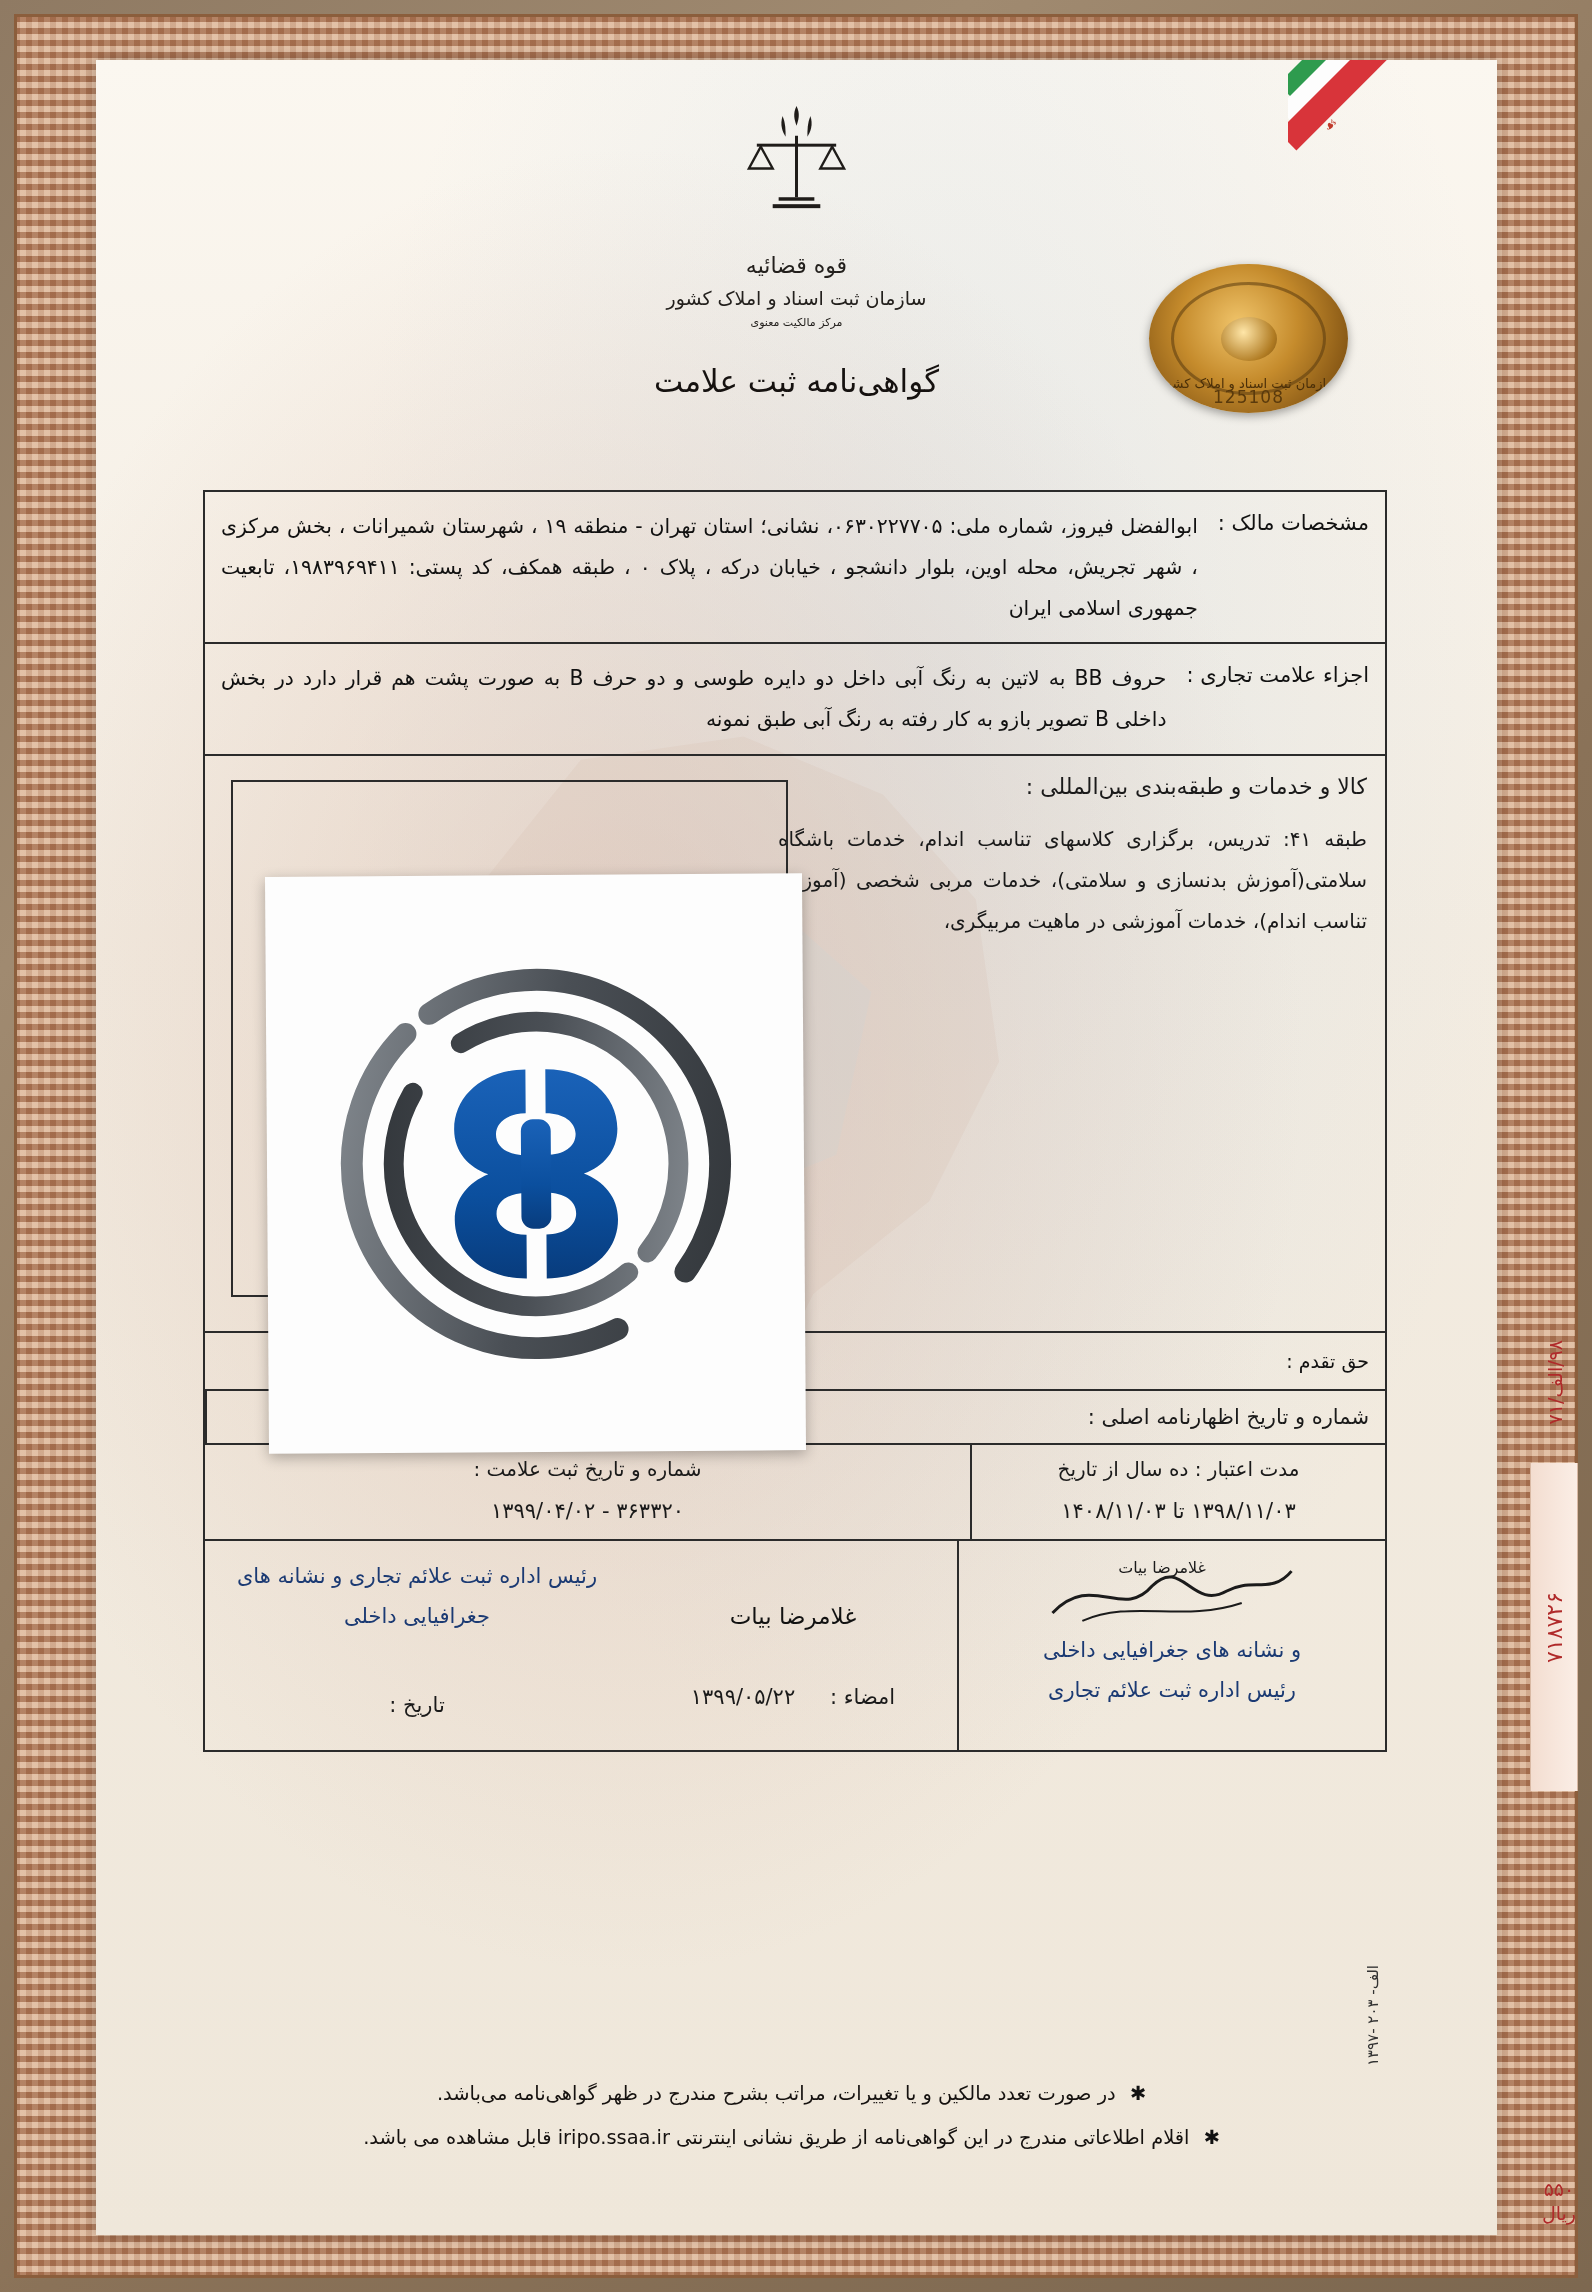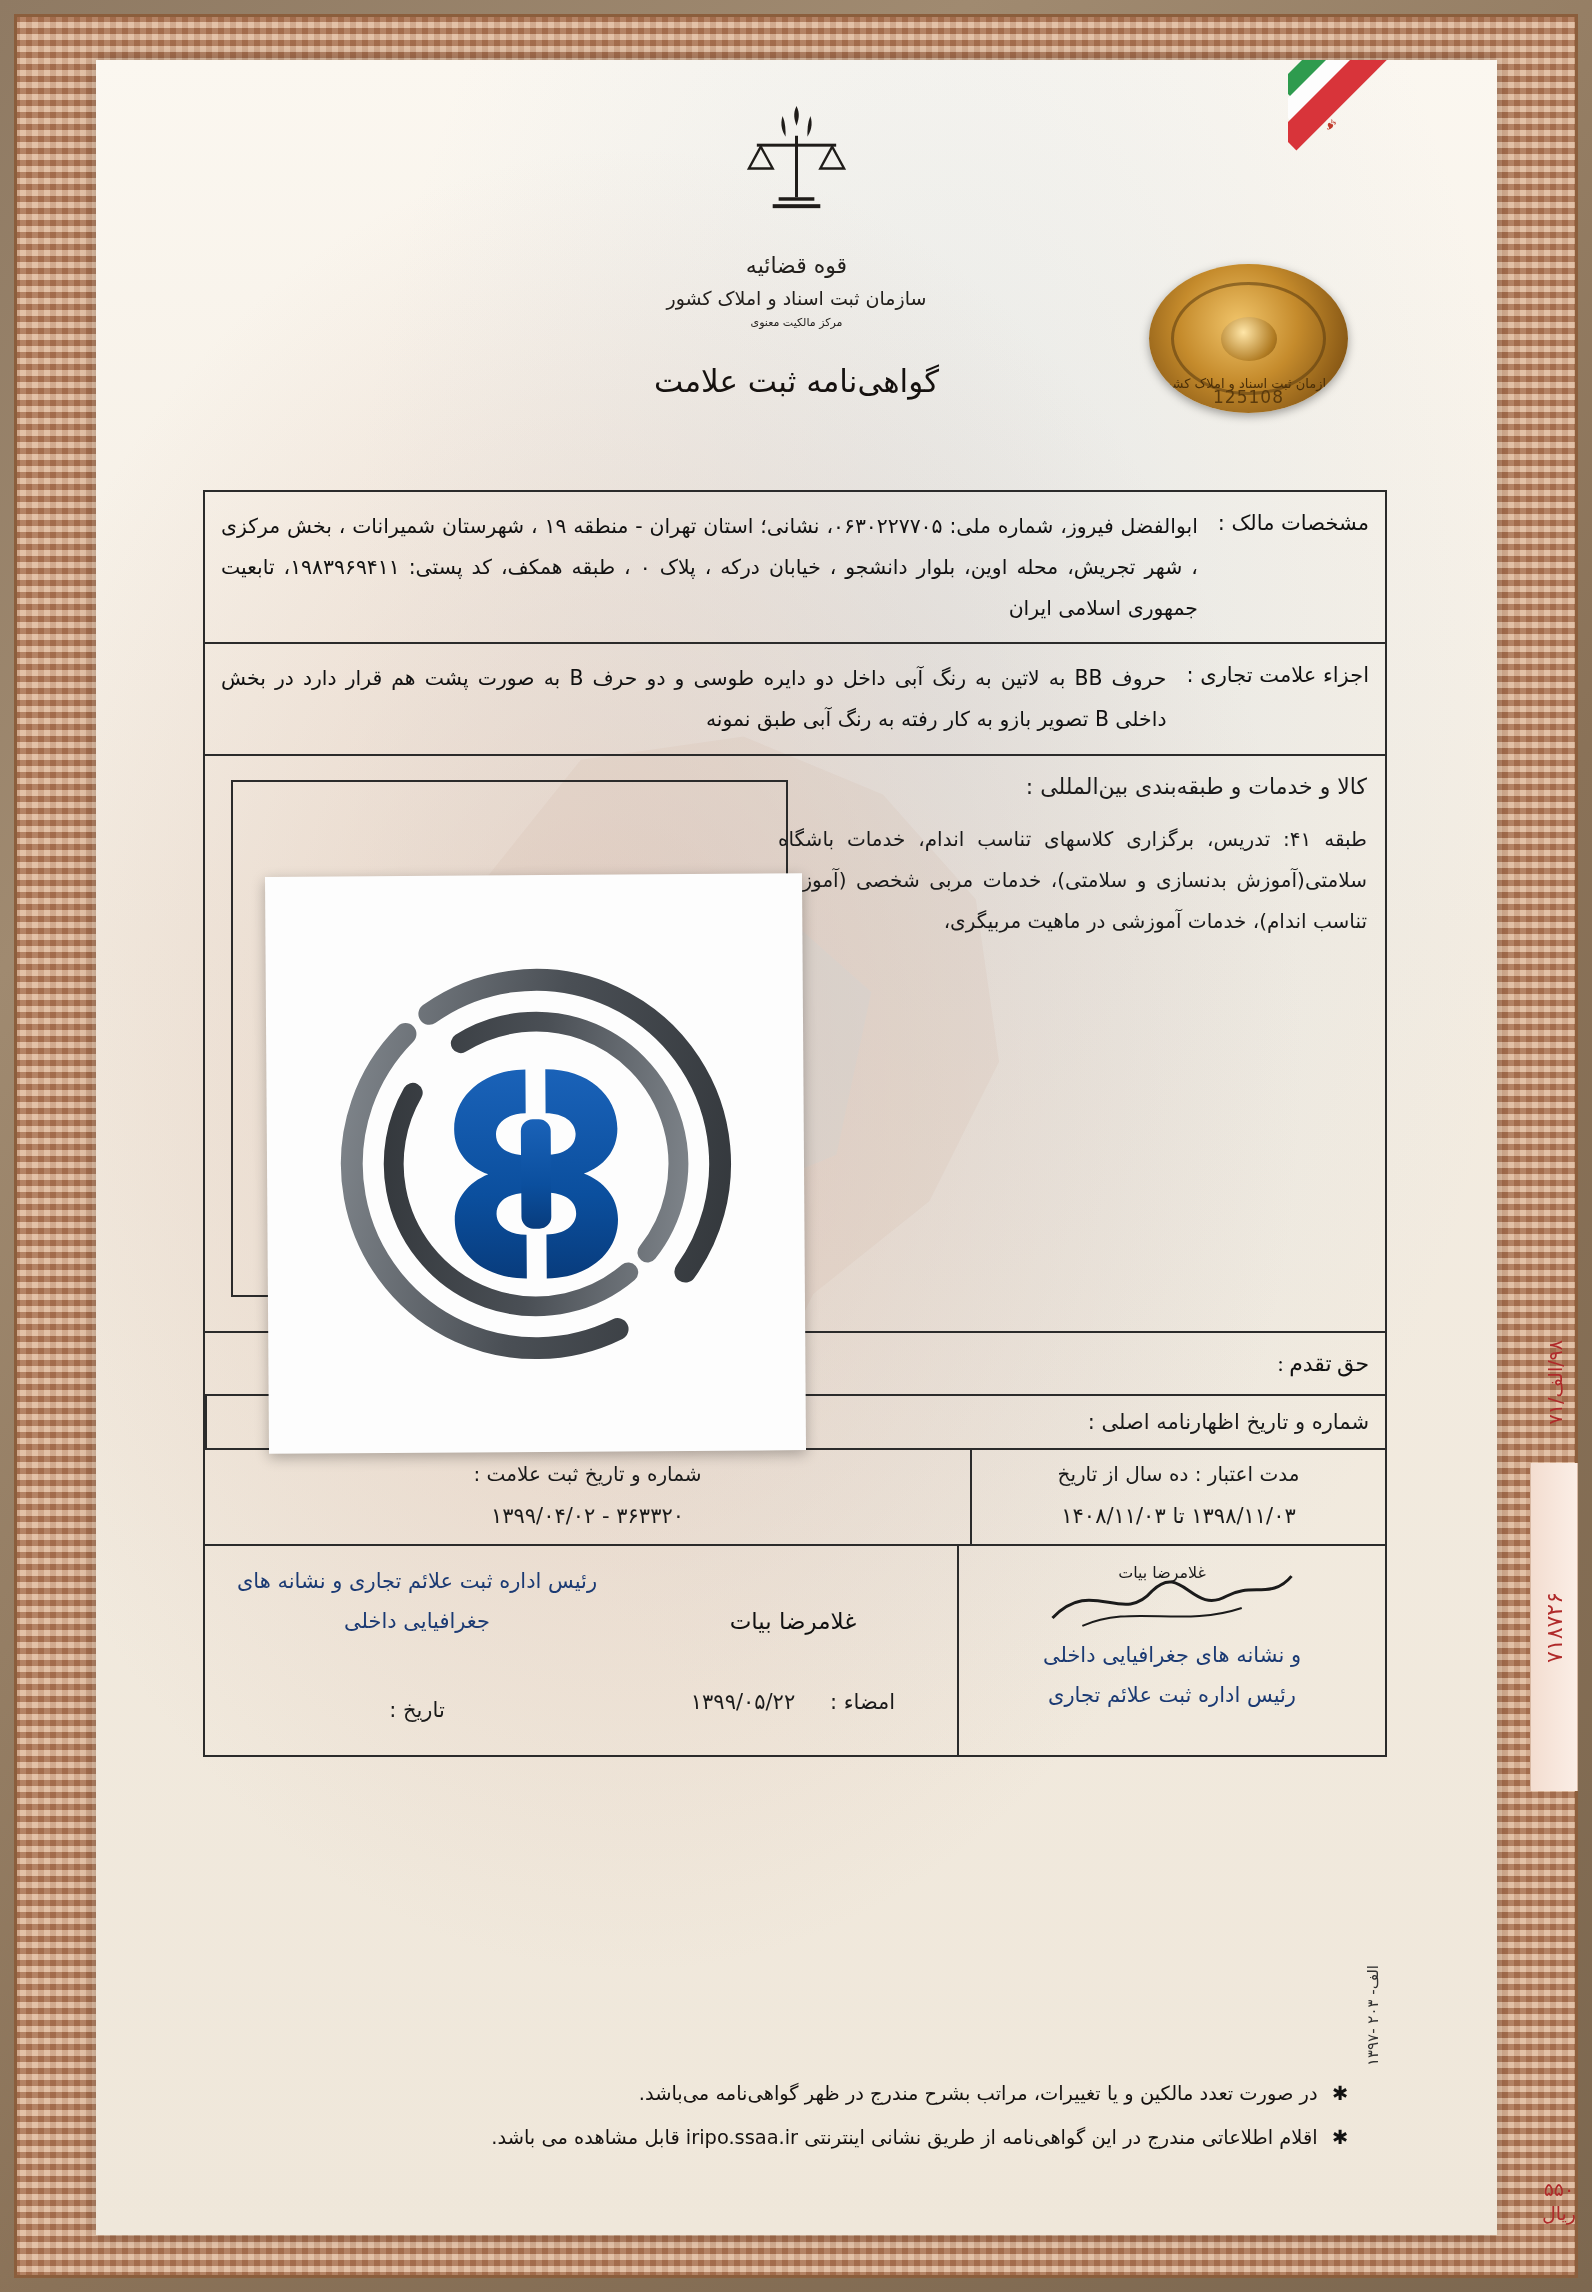--- a/index.html
+++ b/index.html
@@ -232,21 +232,21 @@
     height: 577px;
     background: #fdfdfd;
     box-shadow: 0 4px 14px rgba(0,0,0,0.28);
     transform: rotate(-0.4deg);
     display: flex;
     align-items: center;
     justify-content: center;
   }
 
   
-  .row-small .lbl { font-size: 22px; padding-top: 12px; padding-bottom: 12px; font-family: Liberation Serif, serif; }
+  .row-small .lbl { font-size: 19px; padding-top: 12px; padding-bottom: 12px; }
   .row-split { display: flex; }
   .cellA, .cellB {
     flex: 1 1 50%;
     padding: 14px 16px;
     box-sizing: border-box;
     font-size: 21px;
   }
   .cellA { border-left: 2px solid #2b2b2b; }
 
   
@@ -304,21 +304,21 @@
     top: 10px;
     transform: translateX(-50%);
   }
 
   
   .footnotes {
     position: absolute;
     left: 139px;
     right: 149px;
     bottom: 74px;
-    text-align: right;
+    text-align: center;
     font-size: 19.4px;
     line-height: 2.3;
     color: #15110f;
   }
   .footnotes .star { color: #111; margin-left: 8px; }
   .footnotes .ltr { direction: ltr; unicode-bidi: embed; }
 
   
   .side-serial {
     position: absolute;

